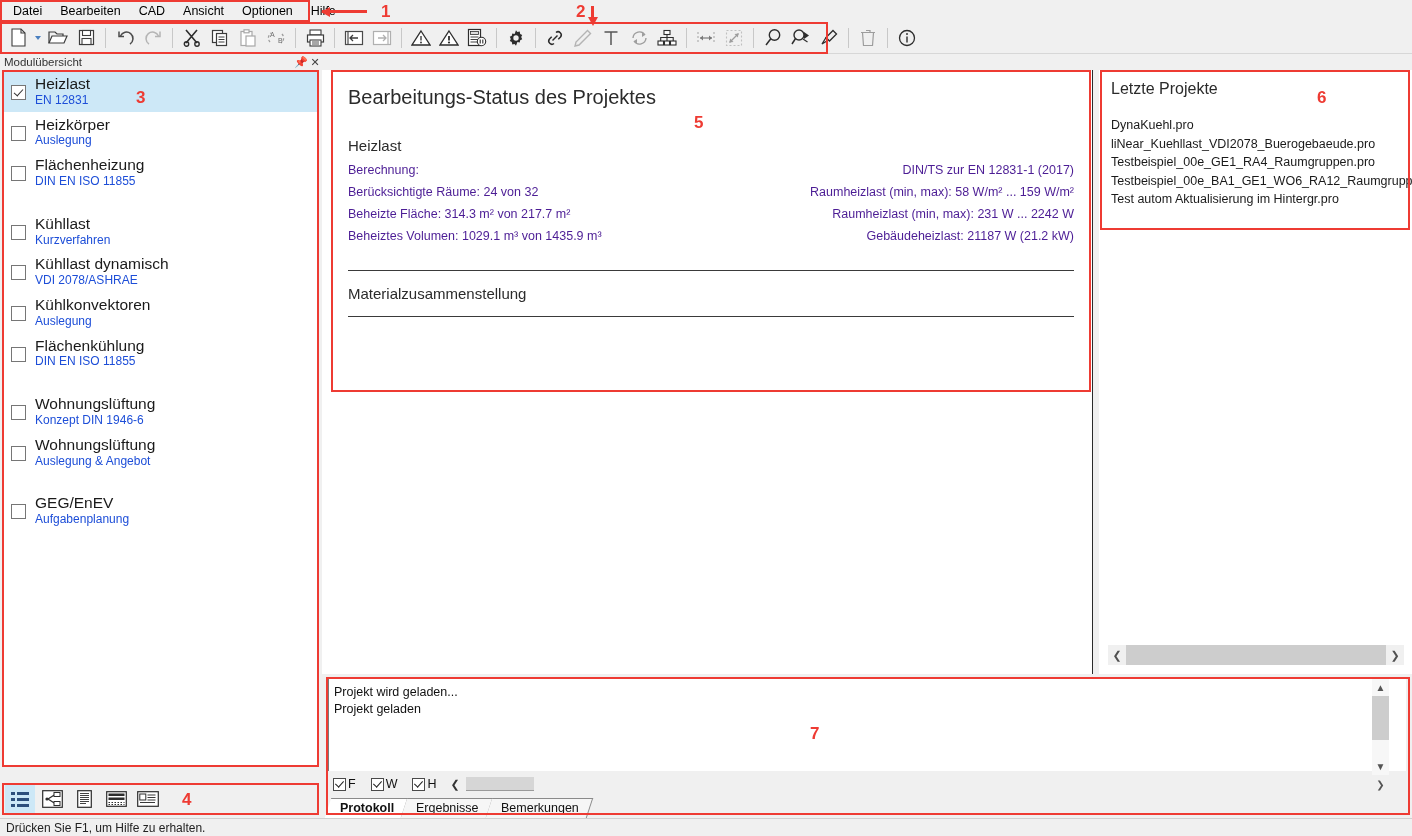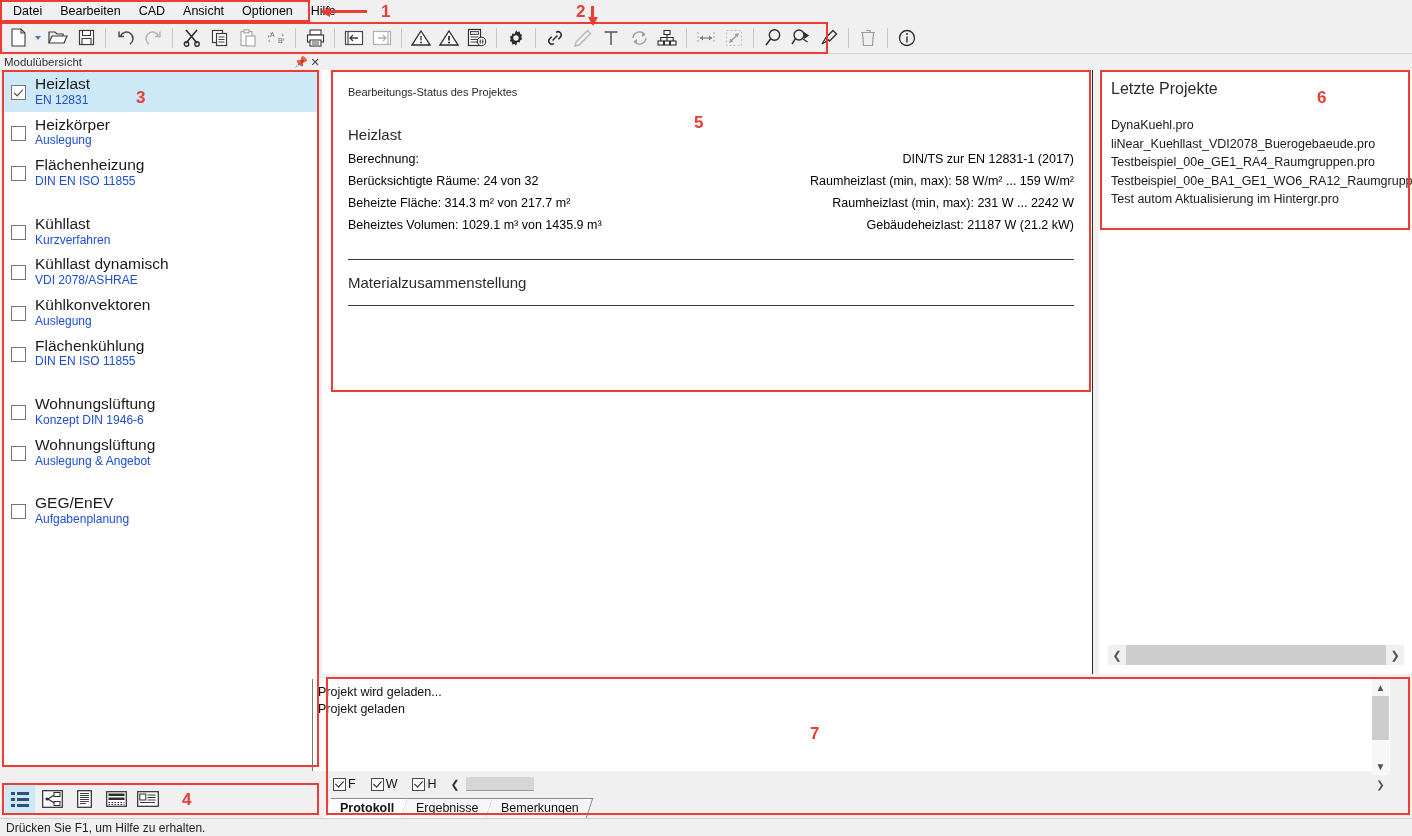--- a/index.html
+++ b/index.html
@@ -130,25 +130,25 @@
     background: #ffffff;
     box-sizing: border-box;
     padding: 10px 16px 0 16px;
     overflow: hidden;
   }
   #centerarea-bg {
     position: absolute; left: 322px; top: 70px;
     width: 770px; height: 604px;
     background: #ffffff;
   }
-  .doc-h1 { font-size: 11px; color: #2b2b2b; margin: 6px 0 0 0; }
+  .doc-h1 { font-size: 20px; color: #2b2b2b; margin: 6px 0 0 0; }
   .doc-h2 { font-size: 15px; color: #2b2b2b; margin: 28px 0 6px 0; }
   .doc-row {
     display: flex; justify-content: space-between;
-    font-size: 12.5px; color: #000000;
+    font-size: 12.5px; color: #4c1d95;
     line-height: 20px; margin-top: 2px;
   }
   .doc-left { text-align: left; }
   .doc-right { text-align: left; }
   .doc-rule { border-bottom: 1px solid #3a3a3a; margin-top: 24px; }
   .doc-h2-wrap { margin-top: 0; }
 
   
   #rightsep {
     position: absolute; left: 1092px; top: 70px;
@@ -173,21 +173,21 @@
   .sb-arrow {
     width: 18px; height: 20px; background: #f0f0f0;
     display: flex; align-items: center; justify-content: center;
     font-size: 11px; color: #505050;
   }
   .sb-track { flex: 1; height: 20px; background: #f0f0f0; }
   .sb-thumb { height: 20px; background: #cdcdcd; width: 100%; }
 
   
   #logpanel {
-    position: absolute; left: 312px; top: 679px;
+    position: absolute; left: 328px; top: 679px;
     width: 1078px; height: 92px;
     background: #ffffff;
     box-sizing: border-box;
     border-left: 1px solid #7a7a7a;
   }
   .log-line { font-size: 12.5px; color: #111; line-height: 17px; padding-left: 5px; }
   .log-line:first-child { padding-top: 5px; }
 
   #log-vscroll {
     position: absolute; left: 1372px; top: 679px;

